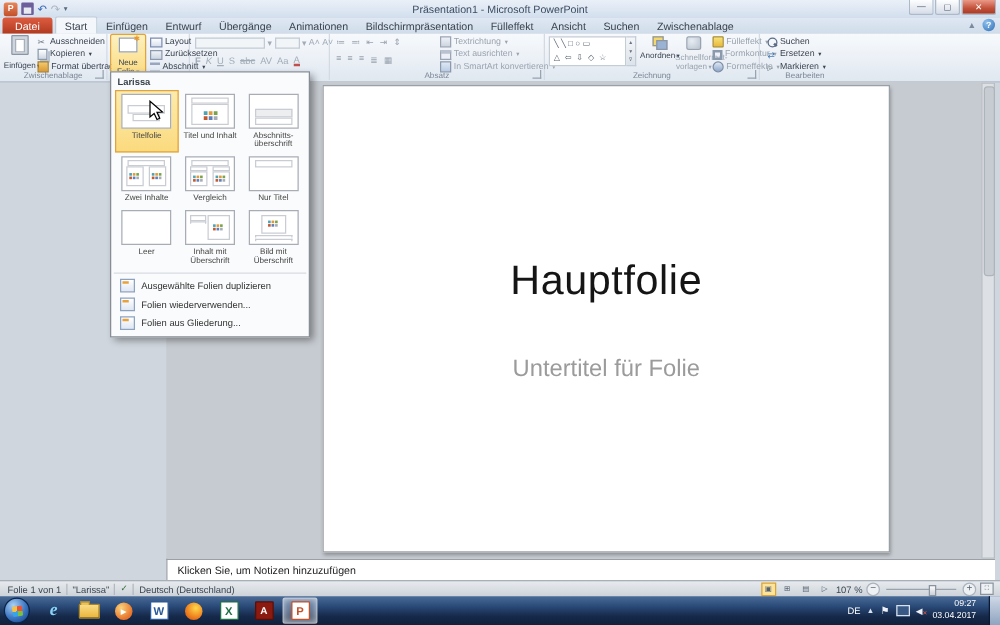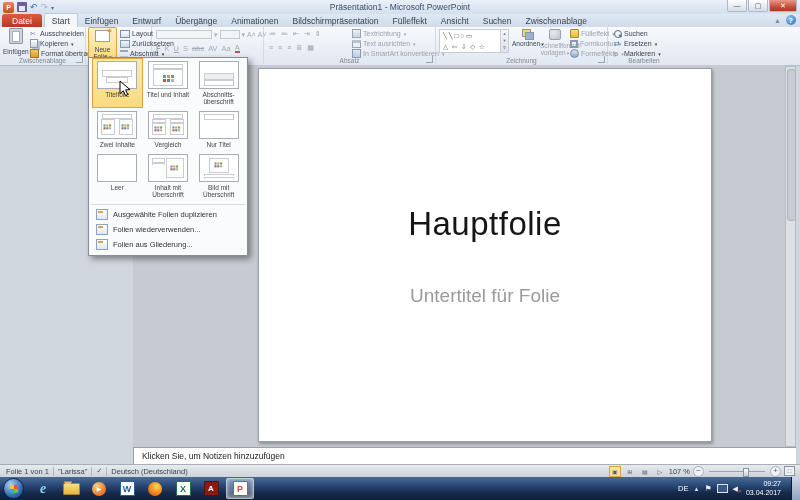--- a/index.html
+++ b/index.html
@@ -420,20 +420,21 @@
     <div class="slide">
       <div class="slide-title">Hauptfolie</div>
       <div class="slide-sub">Untertitel für Folie</div>
     </div>
   </div>
   <div class="abs vscroll">
     <span class="vthumb"></span>
   </div>
 
   <div class="abs gallery">
+    <div class="gal-h">Larissa</div>
     <div class="gal-grid">
       <div class="gal-cell sel">
         <div class="gal-thumb">
             <div class="bar" style="top:8px;height:5px;"></div>
             <div class="bar" style="top:15px;height:4px;left:8px;right:8px;"></div>
           </div>
         <div class="gal-label">Titelfolie</div>
       </div>
       <div class="gal-cell">
         <div class="gal-thumb">

